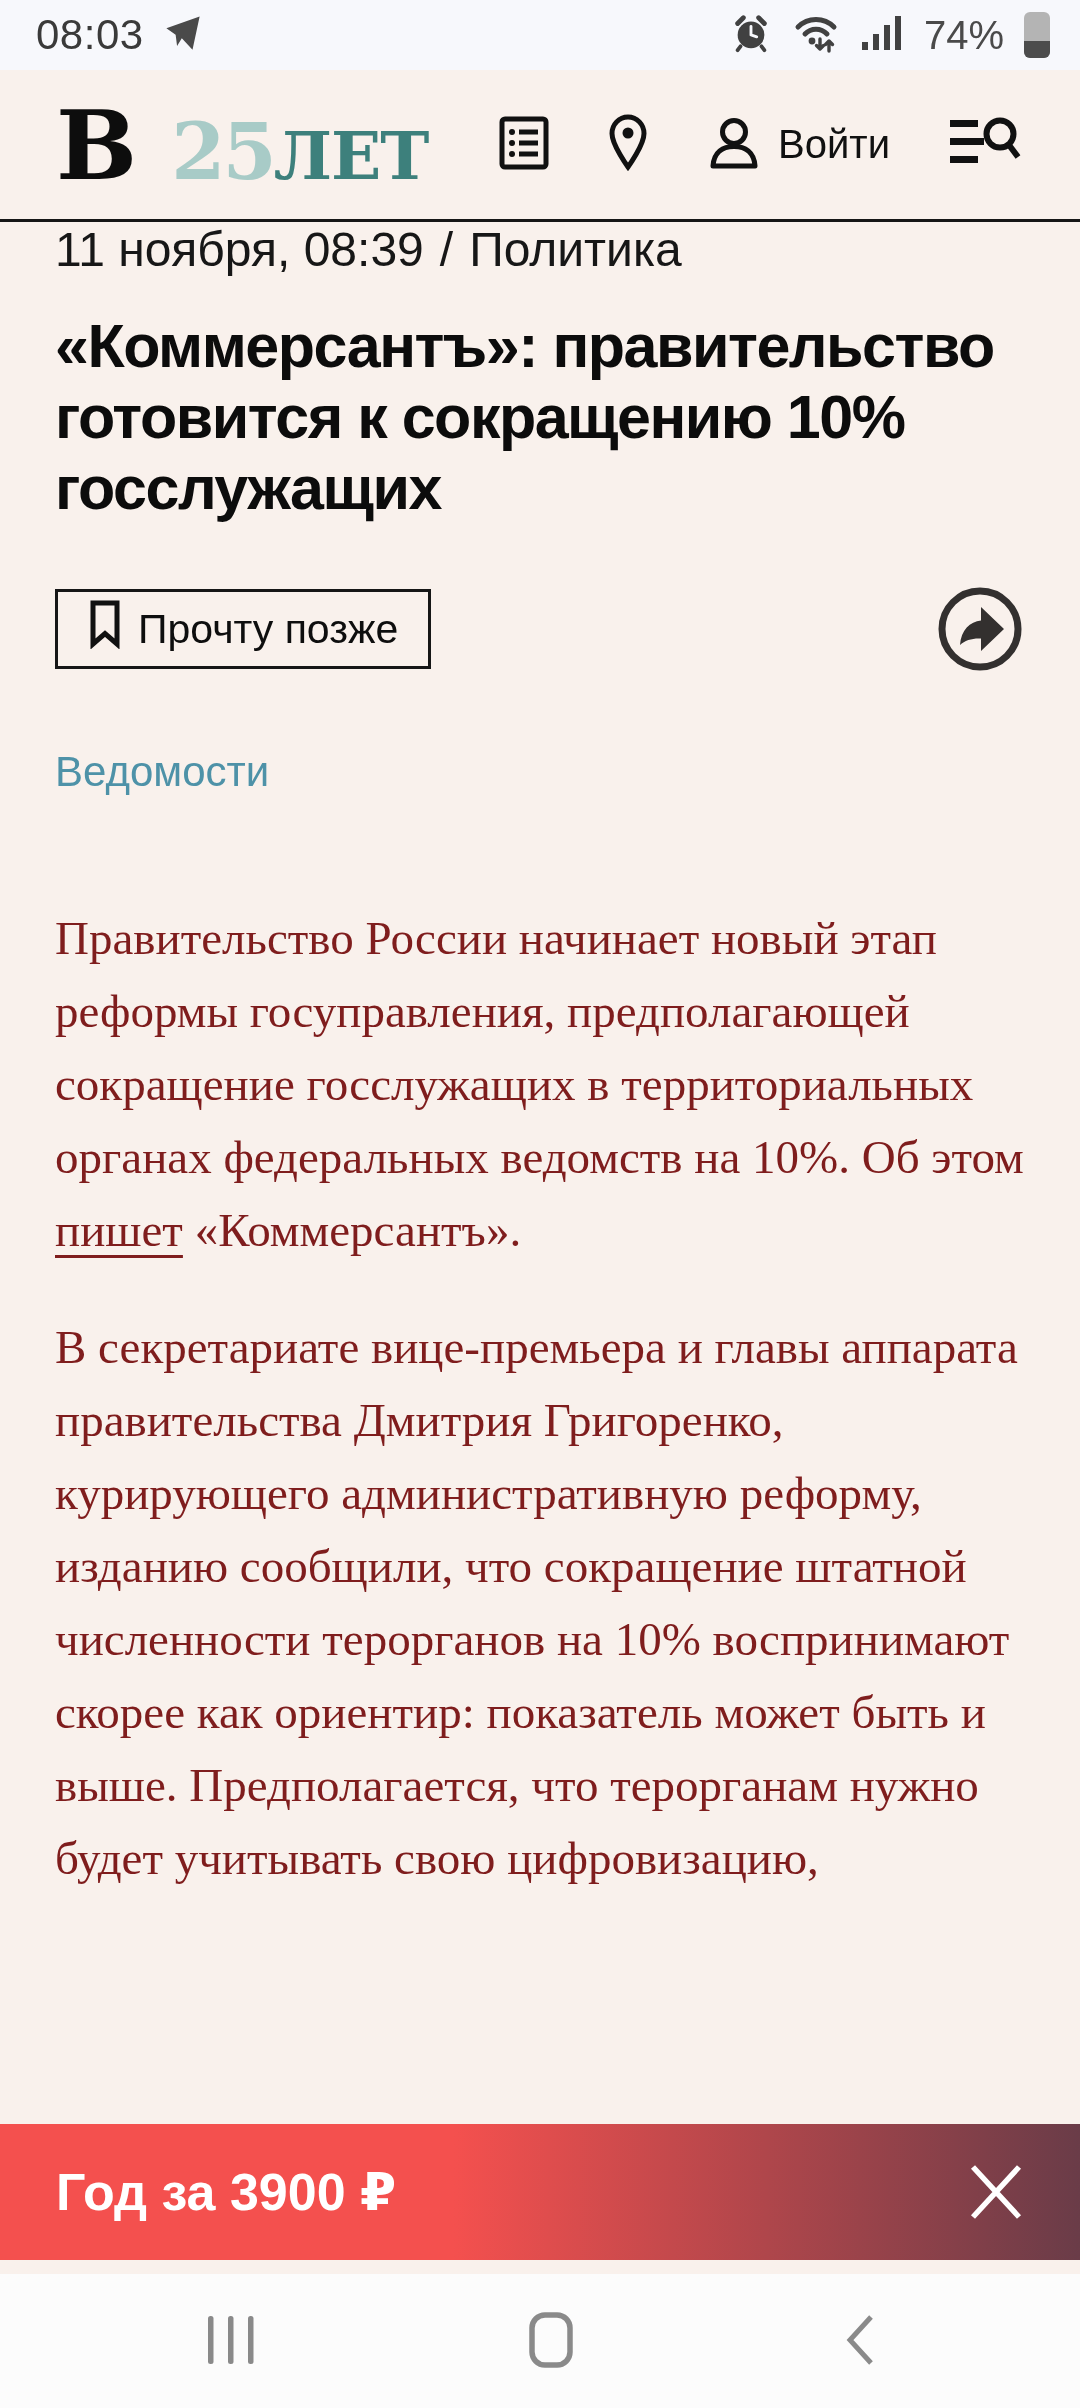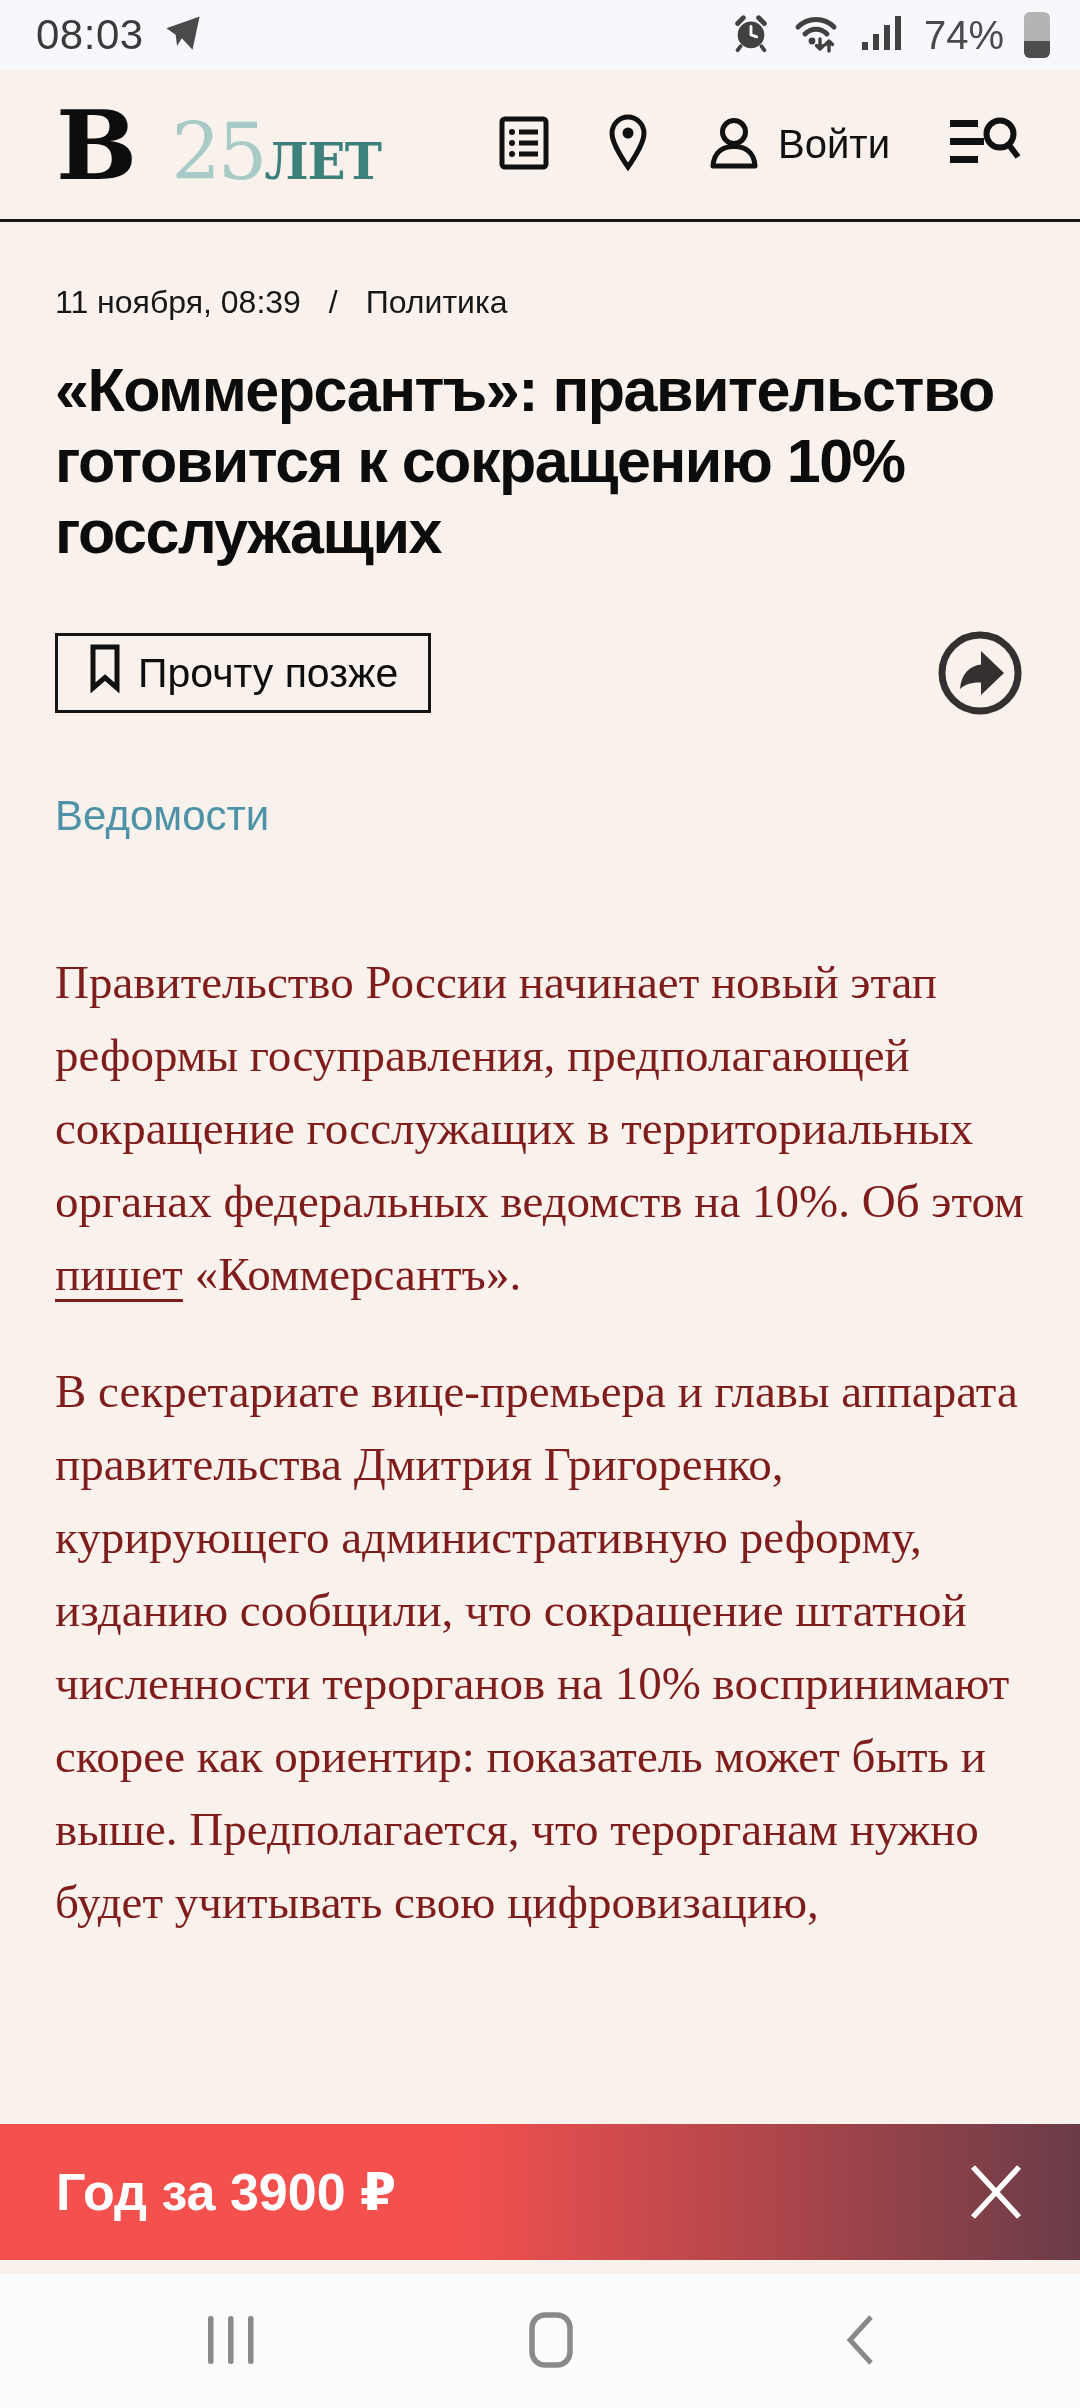--- a/index.html
+++ b/index.html
@@ -38,43 +38,43 @@
   .logo-wrap { display: flex; align-items: baseline; }
   .logo-v {
     font-family: "DejaVu Serif", serif;
     font-weight: 700;
     font-size: 96px;
     line-height: 1;
     color: #0d0d0d;
   }
   .logo-25 {
     font-family: "DejaVu Serif", serif;
-    font-weight: 400;
+    font-weight: 700;
     font-size: 78px;
     line-height: 1;
     margin-left: 34px;
     color: var(--teal_light, #a8cbc7);
     letter-spacing: -3px;
     margin-top: 17px;
   }
   .logo-let {
     font-family: "DejaVu Serif", serif;
     font-weight: 700;
-    font-size: 50px;
+    font-size: 66px;
     line-height: 1;
     color: var(--teal_dark, #3d807c);
     letter-spacing: -1px;
   }
   .header-icons { display: flex; align-items: center; gap: 58px; }
   .hdr-btn { display: flex; align-items: center; gap: 16px; color: #111; }
   .login-label { font-size: 40px; color: #111; }
   .icon-stroke { stroke: #111; fill: none; }
   
   .content { padding: 0 55px; }
-  .breadcrumb { margin-top: 62px; font-size: 32px; color: #171717; display: flex; gap: 12px; }
+  .breadcrumb { font-size: 48px; color: #171717; display: flex; gap: 0; }
   .breadcrumb .sep { margin: 0 16px; color: #171717; }
   .headline {
     margin-top: 34px;
     font-size: 61px;
     line-height: 71px;
     font-weight: 700;
     letter-spacing: -1.5px;
     color: #0c0c0c;
     max-width: 990px;
   }

